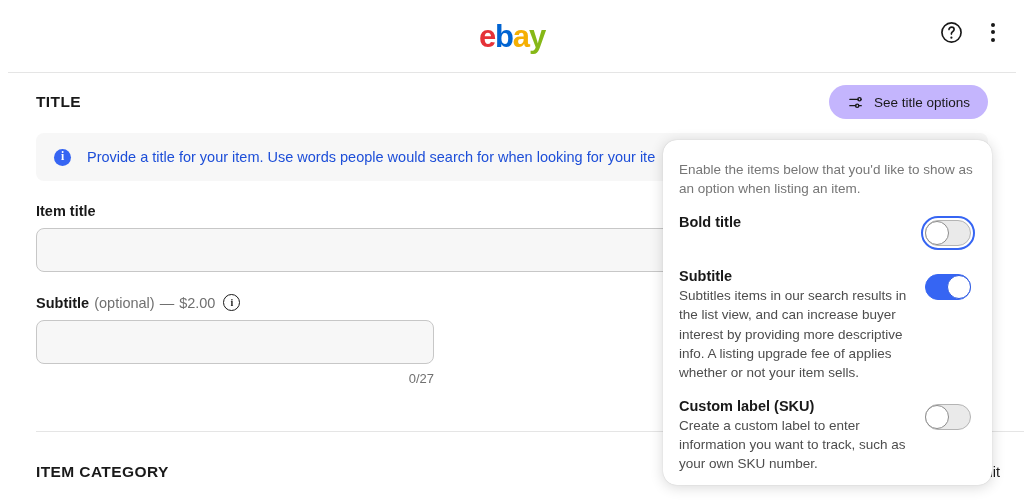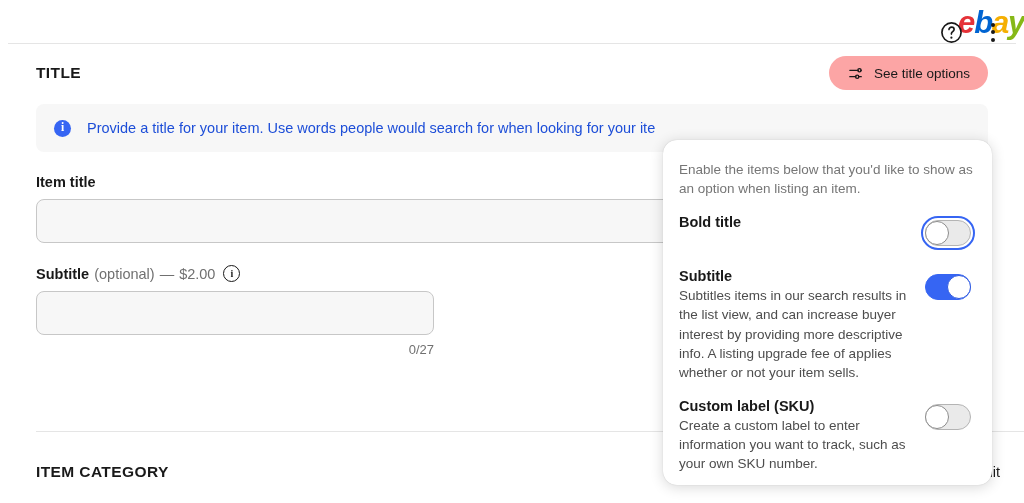--- a/index.html
+++ b/index.html
@@ -12,26 +12,25 @@
     background: #ffffff;
     font-family: "Liberation Sans", sans-serif;
     color: #191919;
     overflow: hidden;
     position: relative;
   }
 
   
   .header {
     position: relative;
-    height: 44px;
-    display: flex;
-    align-items: center;
-    justify-content: flex-end;
+    height: 73px;
+    display: flex;
+    align-items: center;
+    justify-content: center;
     background: #ffffff;
-    font-style: italic;
   }
   .header-divider {
     position: absolute;
     left: 8px;
     right: 8px;
     bottom: 0;
     height: 1px;
     background: #e5e5e5;
   }
   .ebay-logo {
@@ -104,21 +103,21 @@
     text-transform: uppercase;
   }
 
   .pill-btn {
     display: inline-flex;
     align-items: center;
     gap: 10px;
     height: 34px;
     padding: 0 18px;
     border-radius: 18px;
-    background: #fca5a5;
+    background: #c4b5fd;
     border: none;
     font-family: "Liberation Sans", sans-serif;
     font-size: 13.5px;
     font-weight: 500;
     color: #191919;
     cursor: pointer;
     white-space: nowrap;
   }
 
   

